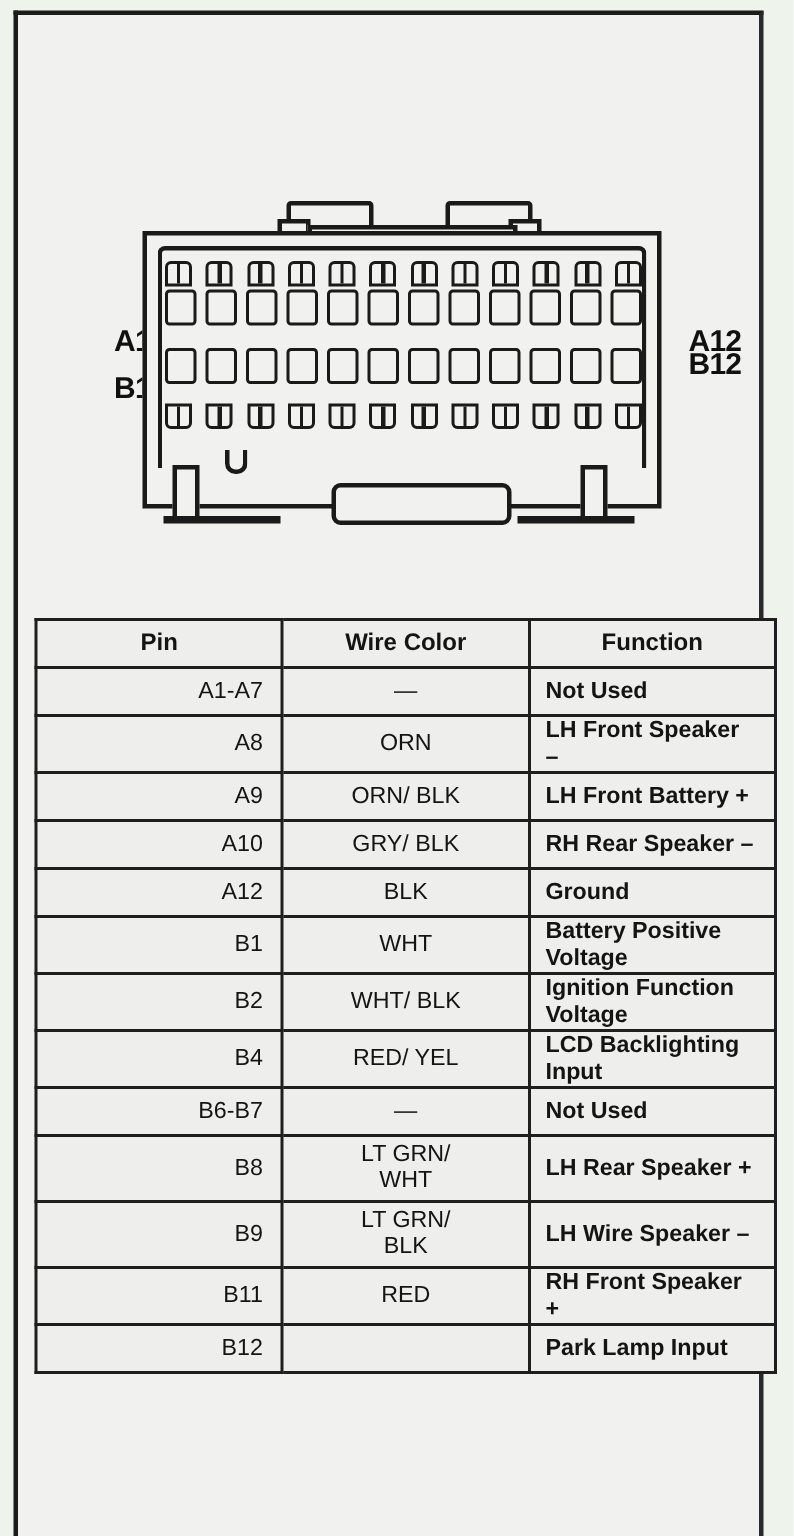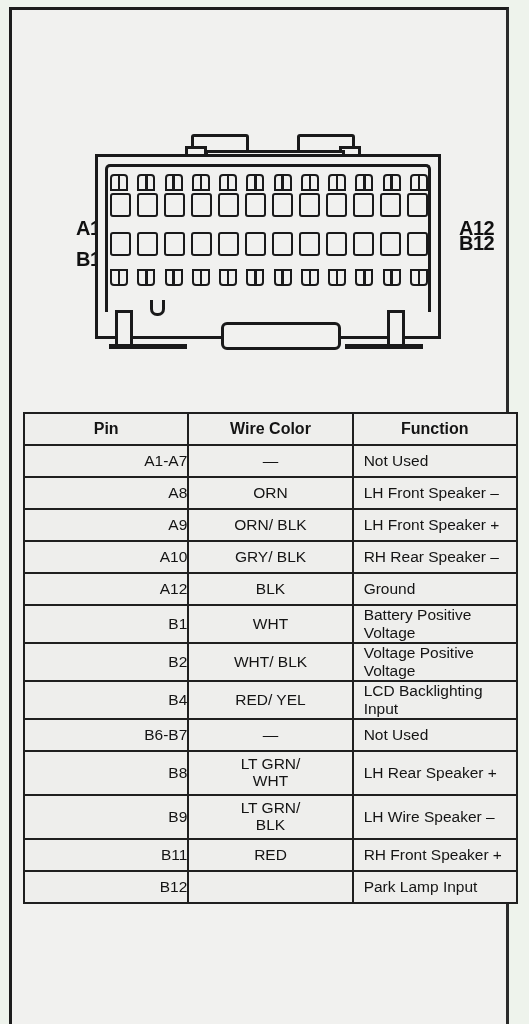--- a/index.html
+++ b/index.html
@@ -186,32 +186,32 @@
     top: 402px;
     width: 495px;
     border-collapse: collapse;
     background: #eeeeec;
     table-layout: fixed;
   }
   #pin-table th, #pin-table td {
     border: 2px solid #1f1f1f;
     color: #141414;
     font-size: 15.5px;
-    padding: 0 0;
+    padding: 0 12px;
     background: #eeeeec;
   }
   #pin-table th {
     font-weight: bold;
     font-size: 16px;
     height: 30px;
     text-align: center;
   }
   #pin-table td.c-pin   { width: 77px;  text-align: right; }
   #pin-table td.c-color { width: 114px; text-align: center; }
-  #pin-table td.c-func  { text-align: left; padding-left: 10px; }
+  #pin-table td.c-func  { text-align: left; padding-left: 10px; font-weight: bold; }
   #pin-table tr { height: 32px; }
   #pin-table tr.tall { height: 44px; }
   .two-line { line-height: 1.08; display: block; }
 </style>
 </head>
 <body>
 
 <div id="page">
   <div id="halo"></div>
   <div id="sheet">
@@ -322,21 +322,21 @@
             <td class="c-color">
               <span class="two-line">ORN</span>
             </td>
             <td class="c-func">LH Front Speaker –</td>
           </tr>
           <tr>
             <td class="c-pin">A9</td>
             <td class="c-color">
               <span class="two-line">ORN/ BLK</span>
             </td>
-            <td class="c-func">LH Front Speaker +</td>
+            <td class="c-func">LH Front Battery +</td>
           </tr>
           <tr>
             <td class="c-pin">A10</td>
             <td class="c-color">
               <span class="two-line">GRY/ BLK</span>
             </td>
             <td class="c-func">RH Rear Speaker –</td>
           </tr>
           <tr>
             <td class="c-pin">A12</td>
@@ -350,21 +350,21 @@
             <td class="c-color">
               <span class="two-line">WHT</span>
             </td>
             <td class="c-func">Battery Positive Voltage</td>
           </tr>
           <tr>
             <td class="c-pin">B2</td>
             <td class="c-color">
               <span class="two-line">WHT/ BLK</span>
             </td>
-            <td class="c-func">Voltage Positive Voltage</td>
+            <td class="c-func">Ignition Function Voltage</td>
           </tr>
           <tr>
             <td class="c-pin">B4</td>
             <td class="c-color">
               <span class="two-line">RED/ YEL</span>
             </td>
             <td class="c-func">LCD Backlighting Input</td>
           </tr>
           <tr>
             <td class="c-pin">B6-B7</td>

